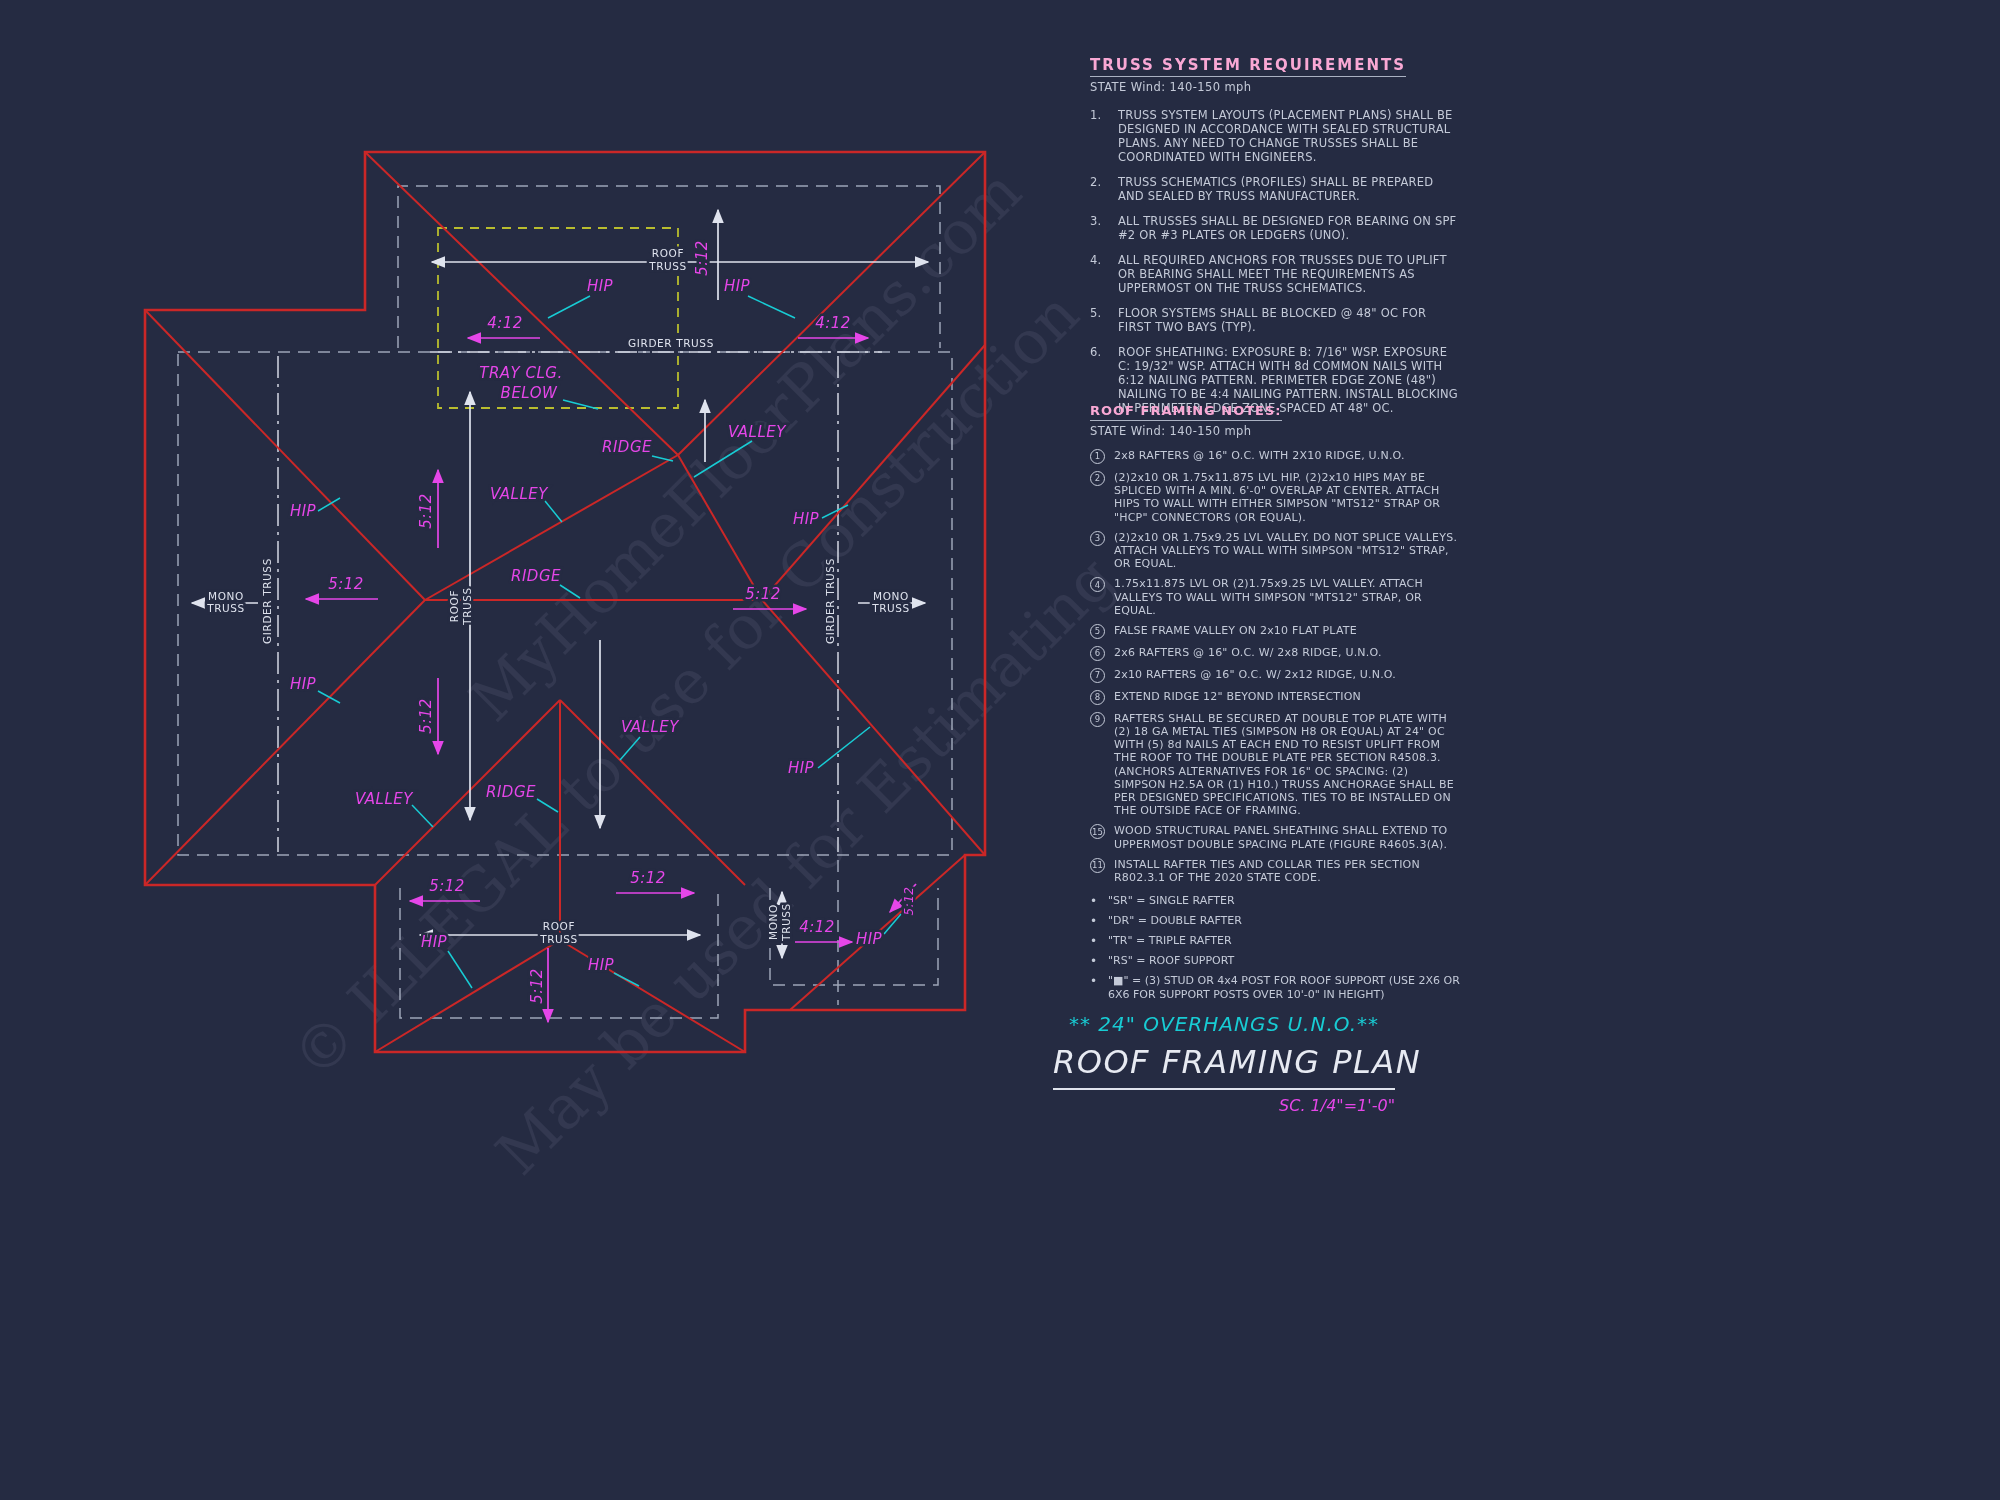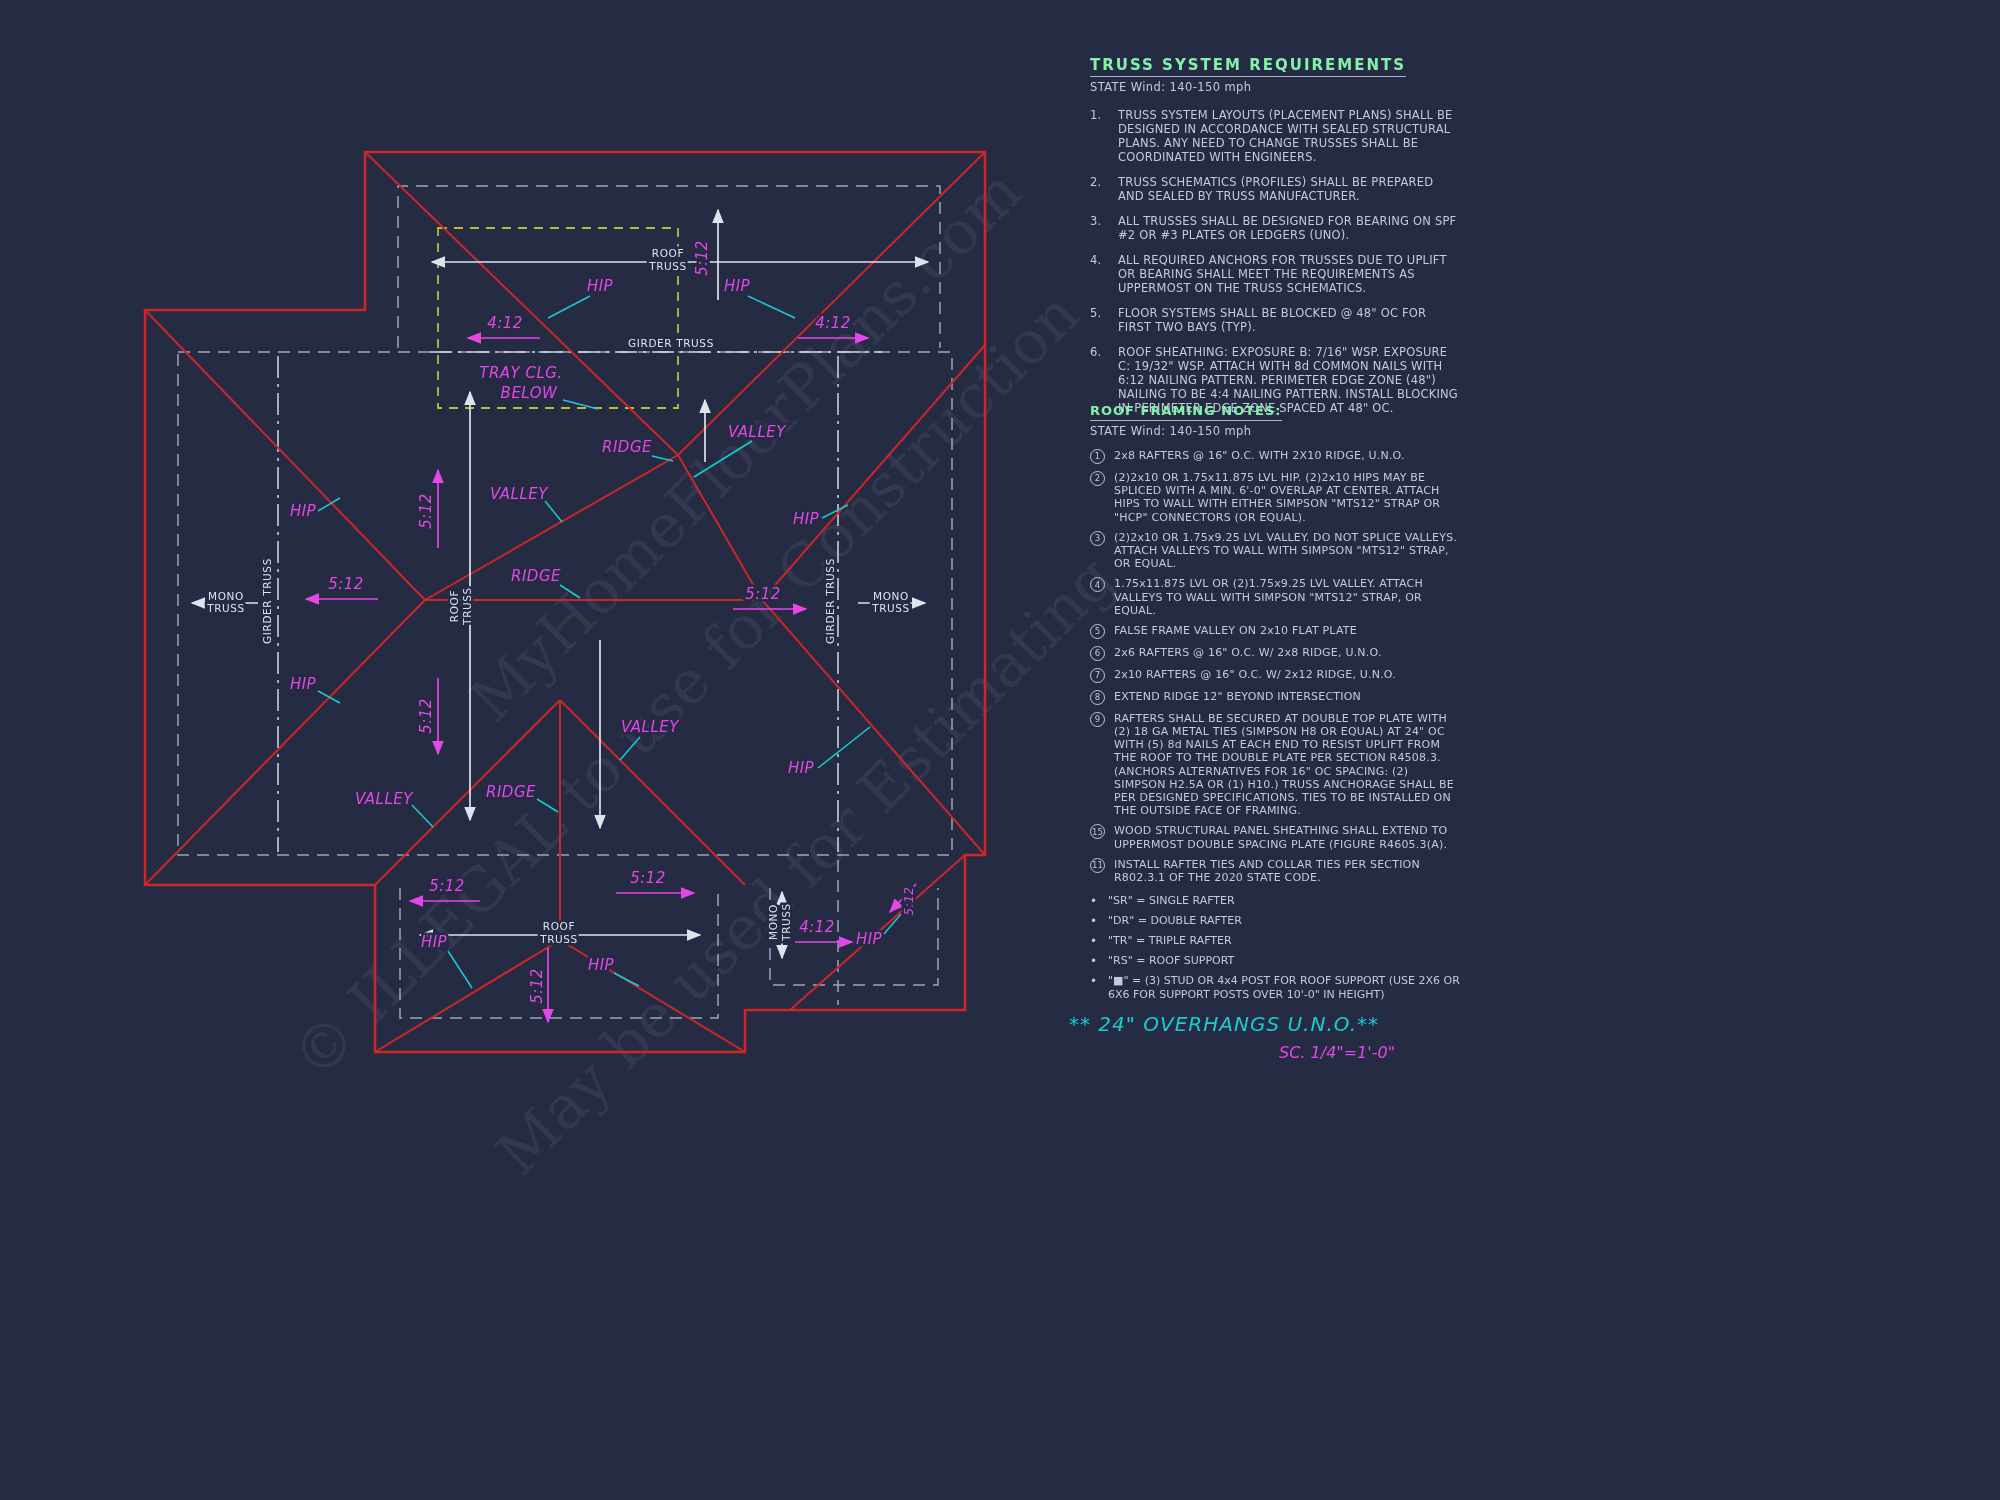--- a/index.html
+++ b/index.html
@@ -22,21 +22,21 @@
           stroke:var(--bg,#252b42);stroke-width:5px}
   text.pl.m{fill:var(--mag,#e546e8);font-style:italic;font-size:15px;letter-spacing:.5px}
   text.pl.w{fill:#dfe3ee;font-size:10.5px;letter-spacing:.6px}
   text.wm{fill:rgba(226,233,255,0.075);font-size:60px;text-anchor:middle;
           font-family:"DejaVu Serif",serif}
 
   
   .panel{position:absolute;color:var(--txt,#c4cad8)}
   #truss-req{left:1090px;top:55px;width:370px}
   #framing-notes{left:1090px;top:400px;width:370px}
-  .panel h2{font-size:15px;font-weight:bold;letter-spacing:2px;color:#86efac;margin:0 0 3px 0;
+  .panel h2{font-size:15px;font-weight:bold;letter-spacing:2px;color:#f9a8d4;margin:0 0 3px 0;
             display:inline-block;border-bottom:1.5px solid #aab1c2;padding-bottom:2px}
   #framing-notes h2{font-size:13px;letter-spacing:1px}
   .wind{font-size:11.5px;margin:0 0 14px;letter-spacing:.4px}
   #framing-notes .wind{margin-bottom:11px}
   .req-item{display:flex;font-size:11.5px;line-height:1.22;margin-bottom:11px;letter-spacing:.2px}
   .req-num{flex:0 0 28px}
   .req-text{flex:1}
   .note-item{display:flex;font-size:11px;line-height:1.2;margin-bottom:7px;letter-spacing:.2px}
   .note-num{flex:0 0 15px;height:15px;border:1px solid #c4cad8;border-radius:50%;font-size:8.5px;
             display:flex;align-items:center;justify-content:center;margin-right:9px}
@@ -307,16 +307,17 @@
         </div>
         <div class="legend-item">
           <div class="legend-bullet">•</div>
           <div class="legend-text">"■"  =  (3) STUD OR 4x4 POST FOR ROOF SUPPORT (USE 2X6 OR 6X6 FOR SUPPORT POSTS OVER 10'-0" IN HEIGHT)</div>
         </div>
       </div>
   </aside>
 
   <div id="titleblock">
     <div class="overhangs">** 24" OVERHANGS U.N.O.**</div>
+    <div class="sheet-title">ROOF FRAMING PLAN</div>
     <div class="sheet-scale">SC. 1/4"=1'-0"</div>
   </div>
 
 </div>
 
 </body></html>

